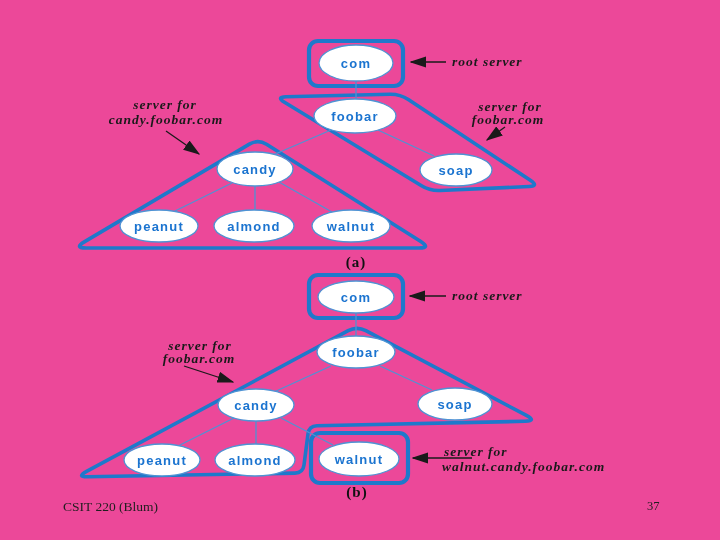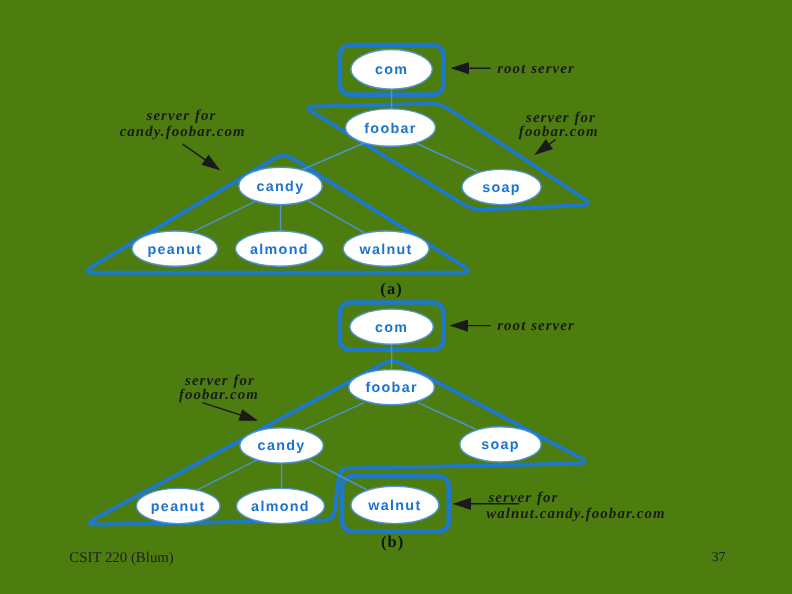--- a/index.html
+++ b/index.html
@@ -1,17 +1,17 @@
 <!DOCTYPE html>
 <html><head>
 <meta charset="utf-8">
 <style>
   html,body { margin:0; padding:0; background:#ffffff; }
   .slide {
-    position:relative; width:720px; height:540px; background:#4d7c0f;
+    position:relative; width:720px; height:540px; background:#ec4899;
     overflow:hidden; font-family:"Liberation Sans", sans-serif;
   }
   svg { display:block; }
   .zone    { fill:none; stroke:#1E79CB; stroke-width:3.6; stroke-linejoin:round; stroke-linecap:round; }
   .zonebox { fill:none; stroke:#1E79CB; stroke-width:4.2; }
   .node    { fill:#ffffff; stroke:#4E93D4; stroke-width:1.3; }
   .edge    { stroke:#4E93D4; stroke-width:1.3; fill:none; }
   .node-label {
     font-family:"Liberation Sans", sans-serif; font-weight:700; font-size:13px;
     letter-spacing:1.2px; fill:#1B74D0; text-anchor:middle; dominant-baseline:central;

